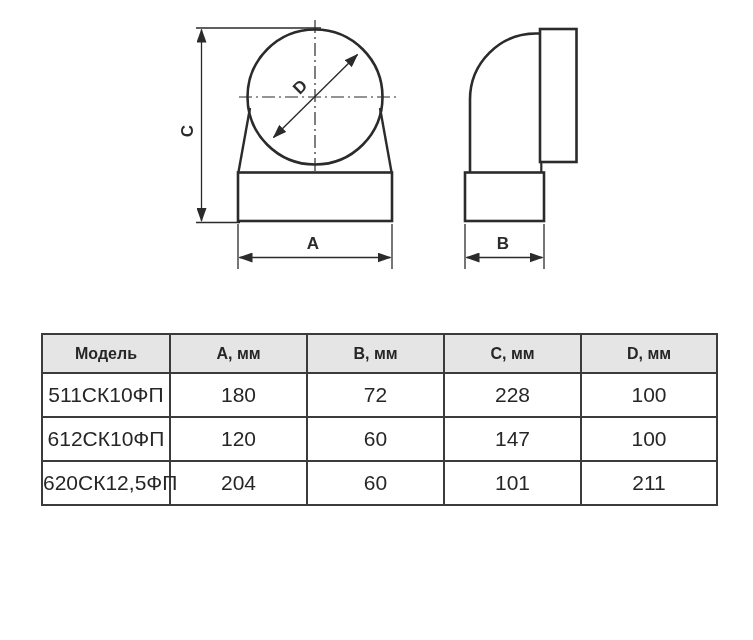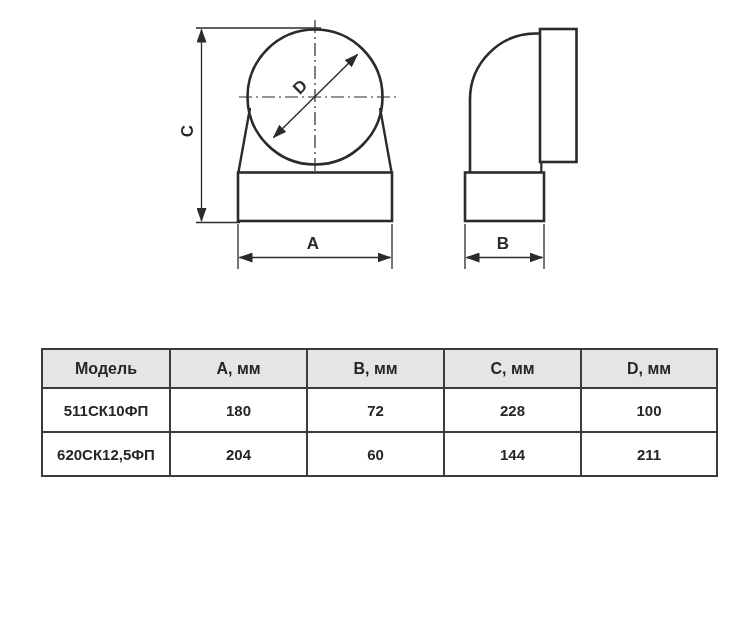--- a/index.html
+++ b/index.html
@@ -22,43 +22,43 @@
   }
   .dim-label {
     font-family: "Liberation Sans", sans-serif;
     font-size: 17px;
     font-weight: bold;
     fill: #2b2b2b;
   }
   table.spec {
     position: absolute;
     left: 41px;
-    top: 348px;
+    top: 333px;
     width: 675px;
     border-collapse: collapse;
     table-layout: fixed;
     color: #262626;
   }
   table.spec th, table.spec td {
     border: 2px solid #3b3b3b;
     text-align: center;
     vertical-align: middle;
     padding: 0;
   }
   table.spec th {
     background: #e5e5e5;
     height: 37px;
     font-size: 16px;
     font-weight: bold;
   }
   table.spec td {
     background: #ffffff;
     height: 42px;
-    font-size: 15px;
-    font-weight: bold;
+    font-size: 21px;
+    font-weight: normal;
   }
 </style>
 </head>
 <body>
 
 <div class="stage">
 
   <svg class="diagram" width="753" height="300" viewBox="0 0 753 300">
     <defs>
       <marker id="arr" viewBox="0 0 14 10" refX="13" refY="5" markerWidth="14" markerHeight="10" markerUnits="userSpaceOnUse" orient="auto-start-reverse">
@@ -123,22 +123,29 @@
     </thead>
     <tbody>
       <tr>
         <td>511СК10ФП</td>
         <td>180</td>
         <td>72</td>
         <td>228</td>
         <td>100</td>
       </tr>
       <tr>
+        <td>612СК10ФП</td>
+        <td>120</td>
+        <td>60</td>
+        <td>147</td>
+        <td>100</td>
+      </tr>
+      <tr>
         <td>620СК12,5ФП</td>
         <td>204</td>
         <td>60</td>
-        <td>144</td>
+        <td>101</td>
         <td>211</td>
       </tr>
     </tbody>
   </table>
 
 </div>
 
 </body></html>

